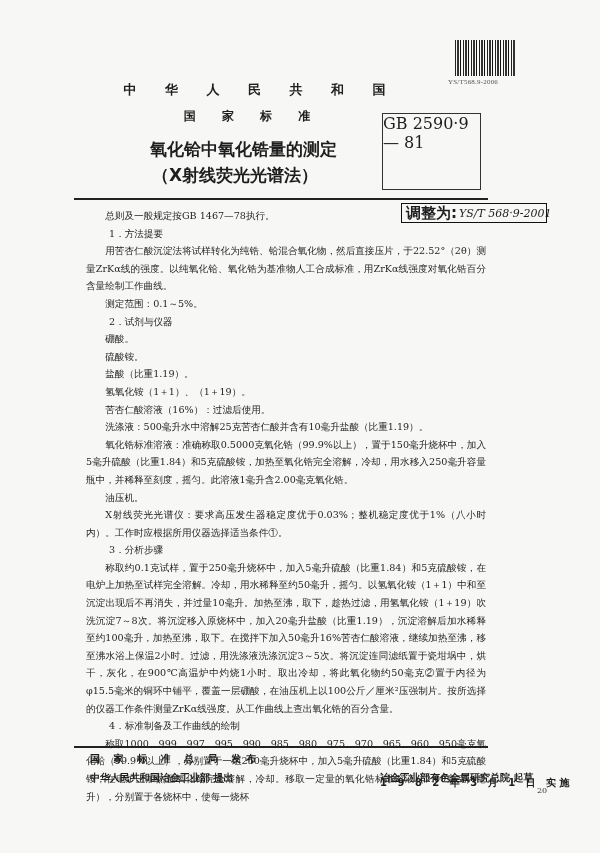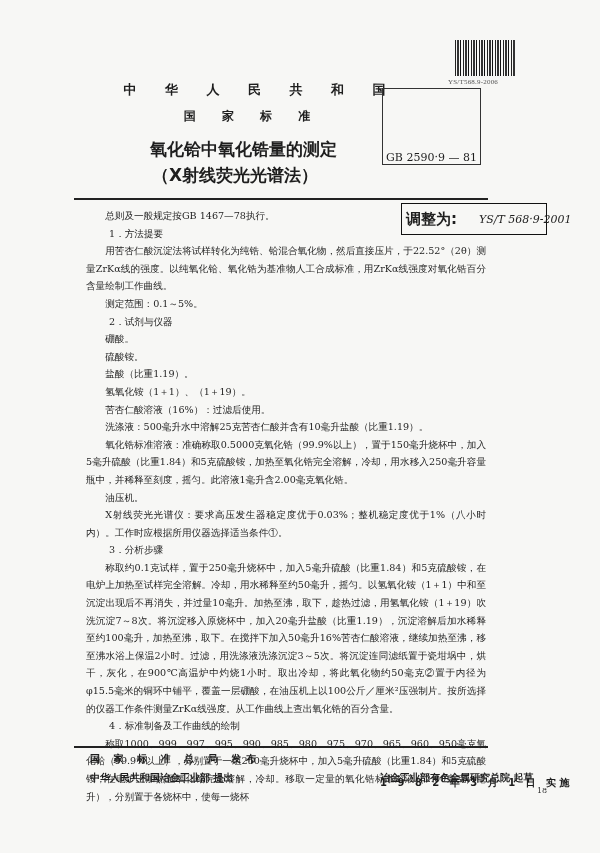--- a/index.html
+++ b/index.html
@@ -10,23 +10,23 @@
   .abs { position: absolute; }
   .barcode { left: 455px; top: 40px; width: 60px; height: 36px;
     background: repeating-linear-gradient(90deg, #222 0 1px, #f7f7f5 1px 2px, #333 2px 4px, #f7f7f5 4px 5px, #111 5px 6px, #f7f7f5 6px 8px); }
   .barcode-text { left: 448px; top: 78px; font-family: Liberation Serif, serif; font-size: 7px; color: #555; letter-spacing: 0.2px; }
   .h1 { left: 0; width: 600px; top: 81px; text-align: center; font-family: "DejaVu Sans", sans-serif; font-weight: bold; font-size: 13px; letter-spacing: 12px; padding-left: 8px; }
   .h1 span { display: inline-block; margin-left: -95px; }
   .h2 { left: 0; width: 600px; top: 108px; text-align: center; font-family: "DejaVu Sans", sans-serif; font-weight: bold; font-size: 12px; letter-spacing: 11px; }
   .h2 span { display: inline-block; margin-left: -95px; }
   .title { left: 150px; width: 170px; top: 138px; text-align: center; font-family: "DejaVu Sans", sans-serif; font-weight: bold; font-size: 17px; white-space: nowrap; }
   .subtitle { left: 150px; width: 170px; top: 164px; text-align: center; font-family: "DejaVu Sans", sans-serif; font-weight: bold; font-size: 17px; white-space: nowrap; }
-  .gbbox { left: 382px; top: 88px; width: 97px; height: 75px; border: 1px dashed #222; outline: 1px solid #333; outline-offset: -1px; display: flex; align-items: flex-end; justify-content: center; font-size: 11px; }
+  .gbbox { left: 382px; top: 113px; width: 97px; height: 75px; border: 1px dashed #222; outline: 1px solid #333; outline-offset: -1px; display: flex; align-items: flex-start; justify-content: center; font-size: 16px; }
   .rule { left: 74px; width: 414px; height: 2px; background: #222; }
-  .note-box { left: 401px; top: 203px; width: 146px; height: 32px; border: 1.5px solid #111; display: flex; align-items: center; padding-left: 4px; font-size: 13px; box-sizing: border-box; white-space: nowrap; gap: 20px; }
+  .note-box { left: 401px; top: 203px; width: 146px; height: 20px; border: 1.5px solid #111; display: flex; align-items: center; padding-left: 4px; font-size: 13px; box-sizing: border-box; white-space: nowrap; }
   .note-box .prefix { font-family: "DejaVu Sans", sans-serif; font-size: 15px; font-weight: bold; }
   .note-box .hand { font-family: "DejaVu Serif", serif; font-style: italic; font-size: 11px; margin-left: 2px; }
   .body { left: 86px; width: 400px; top: 207px; font-size: 9.6px; line-height: 17.6px; }
   .body p { margin: 0; text-align: justify; text-indent: 2em; }
   .body p.noind { text-indent: 0; padding-left: 2em; }
   .body p.sec { text-indent: 0; padding-left: 2.4em; }
   .footer { font-family: "DejaVu Sans", sans-serif; font-weight: bold; font-size: 10px; }
   .page-no { left: 537px; top: 786px; font-size: 8px; color: #333; }
 </style>
 </head>
@@ -71,13 +71,13 @@
     <p class="sec">4．标准制备及工作曲线的绘制</p>
     <p class="">称取1000、999、997、995、990、985、980、975、970、965、960、950毫克氧化铪（99.9%以上），分别置于一组250毫升烧杯中，加入5毫升硫酸（比重1.84）和5克硫酸铵，在电炉上加热至氧化铪完全溶解，冷却。移取一定量的氧化锆标准溶液（2.00毫克／毫升），分别置于各烧杯中，使每一烧杯</p>
   </div>
 
 <div class="abs rule" style="top:746px;"></div>
 
 <div class="abs footer" style="left:90px; top:752px; letter-spacing:5px;">国 家 标 准 总 局 发布</div>
 <div class="abs footer" style="left:90px; top:771px;">中华人民共和国冶金工业部  提出</div>
 <div class="abs footer" style="left:380px; top:776px; letter-spacing:3.5px;">1 9 8 2 年 3 月 1 日 实施</div>
 <div class="abs footer" style="left:380px; top:771px;">冶金工业部有色金属研究总院  起草</div>
-<div class="abs page-no">18</div>
+<div class="abs page-no">20</div>
 
 </body></html>

